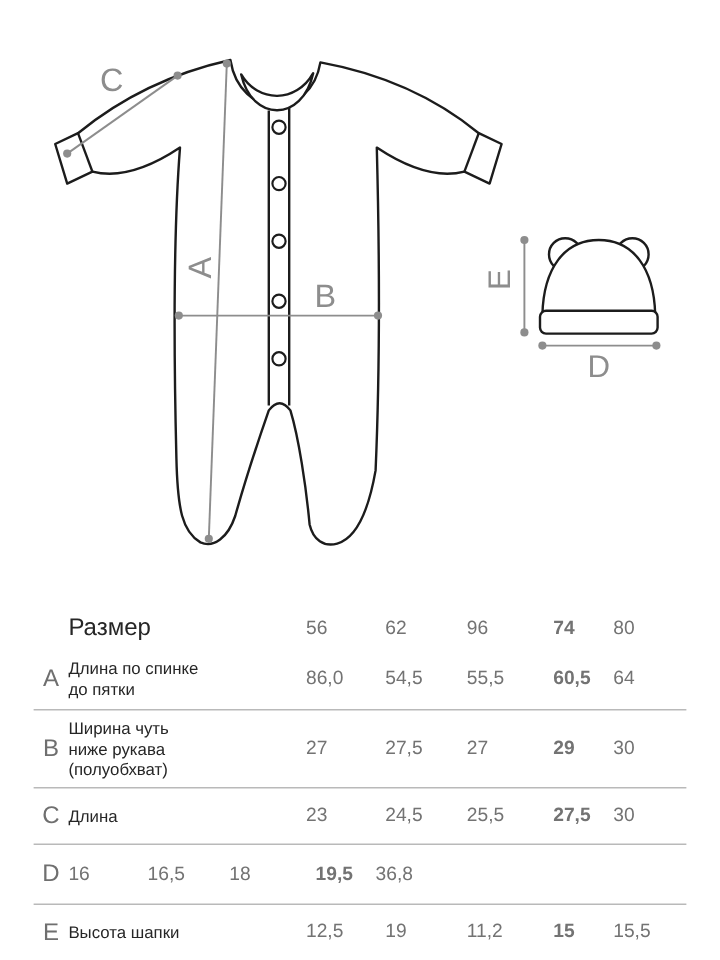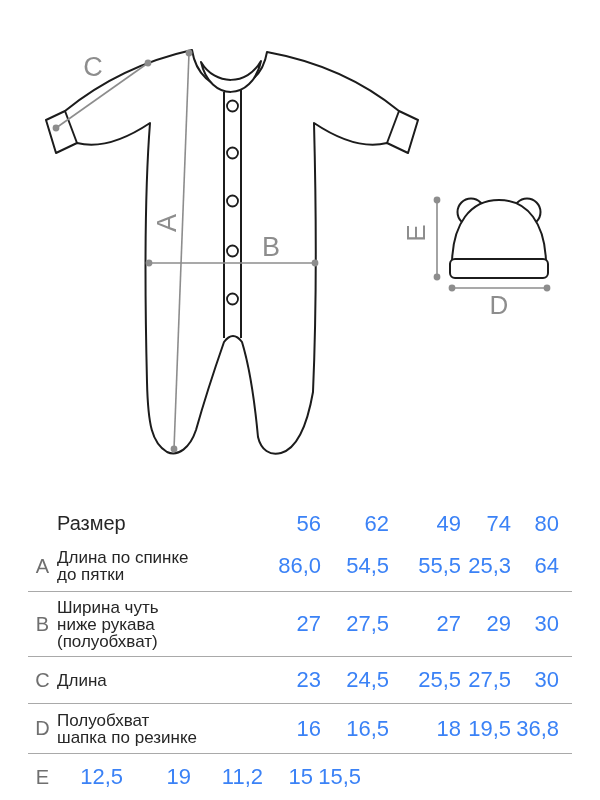--- a/index.html
+++ b/index.html
@@ -6,24 +6,24 @@
   .stage{position:relative;width:600px;height:800px;background:#ffffff;overflow:hidden;
          font-family:"Liberation Sans",sans-serif;color:#262626;}
   .diagram{position:absolute;left:0;top:0;}
   .diagram text{font-family:"Liberation Sans",sans-serif;fill:#8d8d8d;}
 
   .size-table{position:absolute;left:28px;top:486px;width:544px;margin-top:20px;}
   .row{display:flex;box-sizing:border-box;align-items:center;}
   .row.bordered{border-bottom:1px solid #a9a9a9;}
   .c{box-sizing:border-box;flex:0 0 auto;}
   .c.letter{width:29px;text-align:center;font-size:20px;color:#6f6f6f;}
-  .c.label{width:198px;font-size:17px;line-height:17px;white-space:pre-line;
+  .c.label{width:198px;font-size:14px;line-height:17px;white-space:pre-line;
            color:#262626;padding-right:6px;}
-  .c.val{font-size:22px;text-align:right;color:#3b82f6;}
-  .c.v1{width:66px;} .c.v2{width:68px;} .c.v3{width:72px;} .c.v4{width:50px;} .c.v5{width:48px;}
+  .c.val{font-size:16px;text-align:left;color:#737373;}
+  .c.v1{width:66px;} .c.v2{width:68px;} .c.v3{width:72px;} .c.v4{width:50px;font-weight:bold;} .c.v5{width:48px;}
   .c.header-label{font-size:20px;color:#262626;}
   .row.h-header{height:35px;}
   .row.h-a{height:51px;}
   .row.h-b{height:65px;}
   .row.h-c{height:47px;}
   .row.h-d{height:50px;}
   .row.h-e{height:47px;}
 </style>
 </head>
 <body>
@@ -96,33 +96,33 @@
     <text x="499" y="305" font-size="26" text-anchor="middle" dominant-baseline="central">D</text>
   </svg>
 
   <div class="size-table">
 
     <div class="row h-header">
       <div class="c letter"></div>
       <div class="c label header-label">Размер</div>
       <div class="c val v1">56</div>
       <div class="c val v2">62</div>
-      <div class="c val v3">49</div>
+      <div class="c val v3">96</div>
       <div class="c val v4">74</div>
       <div class="c val v5">80</div>
     </div>
 
     <div class="row h-a bordered">
       <div class="c letter">A</div>
       <div class="c label">Длина по спинке
 до пятки</div>
       <div class="c val v1">86,0</div>
       <div class="c val v2">54,5</div>
       <div class="c val v3">55,5</div>
-      <div class="c val v4">25,3</div>
+      <div class="c val v4">60,5</div>
       <div class="c val v5">64</div>
     </div>
 
     <div class="row h-b bordered">
       <div class="c letter">B</div>
       <div class="c label">Ширина чуть
 ниже рукава
 (полуобхват)</div>
       <div class="c val v1">27</div>
       <div class="c val v2">27,5</div>
@@ -136,31 +136,30 @@
       <div class="c label">Длина</div>
       <div class="c val v1">23</div>
       <div class="c val v2">24,5</div>
       <div class="c val v3">25,5</div>
       <div class="c val v4">27,5</div>
       <div class="c val v5">30</div>
     </div>
 
     <div class="row h-d bordered">
       <div class="c letter">D</div>
-      <div class="c label">Полуобхват
-шапка по резинке</div>
       <div class="c val v1">16</div>
       <div class="c val v2">16,5</div>
       <div class="c val v3">18</div>
       <div class="c val v4">19,5</div>
       <div class="c val v5">36,8</div>
     </div>
 
     <div class="row h-e bordered">
       <div class="c letter">E</div>
+      <div class="c label">Высота шапки</div>
       <div class="c val v1">12,5</div>
       <div class="c val v2">19</div>
       <div class="c val v3">11,2</div>
       <div class="c val v4">15</div>
       <div class="c val v5">15,5</div>
     </div>
 
   </div>
 </div>
 

